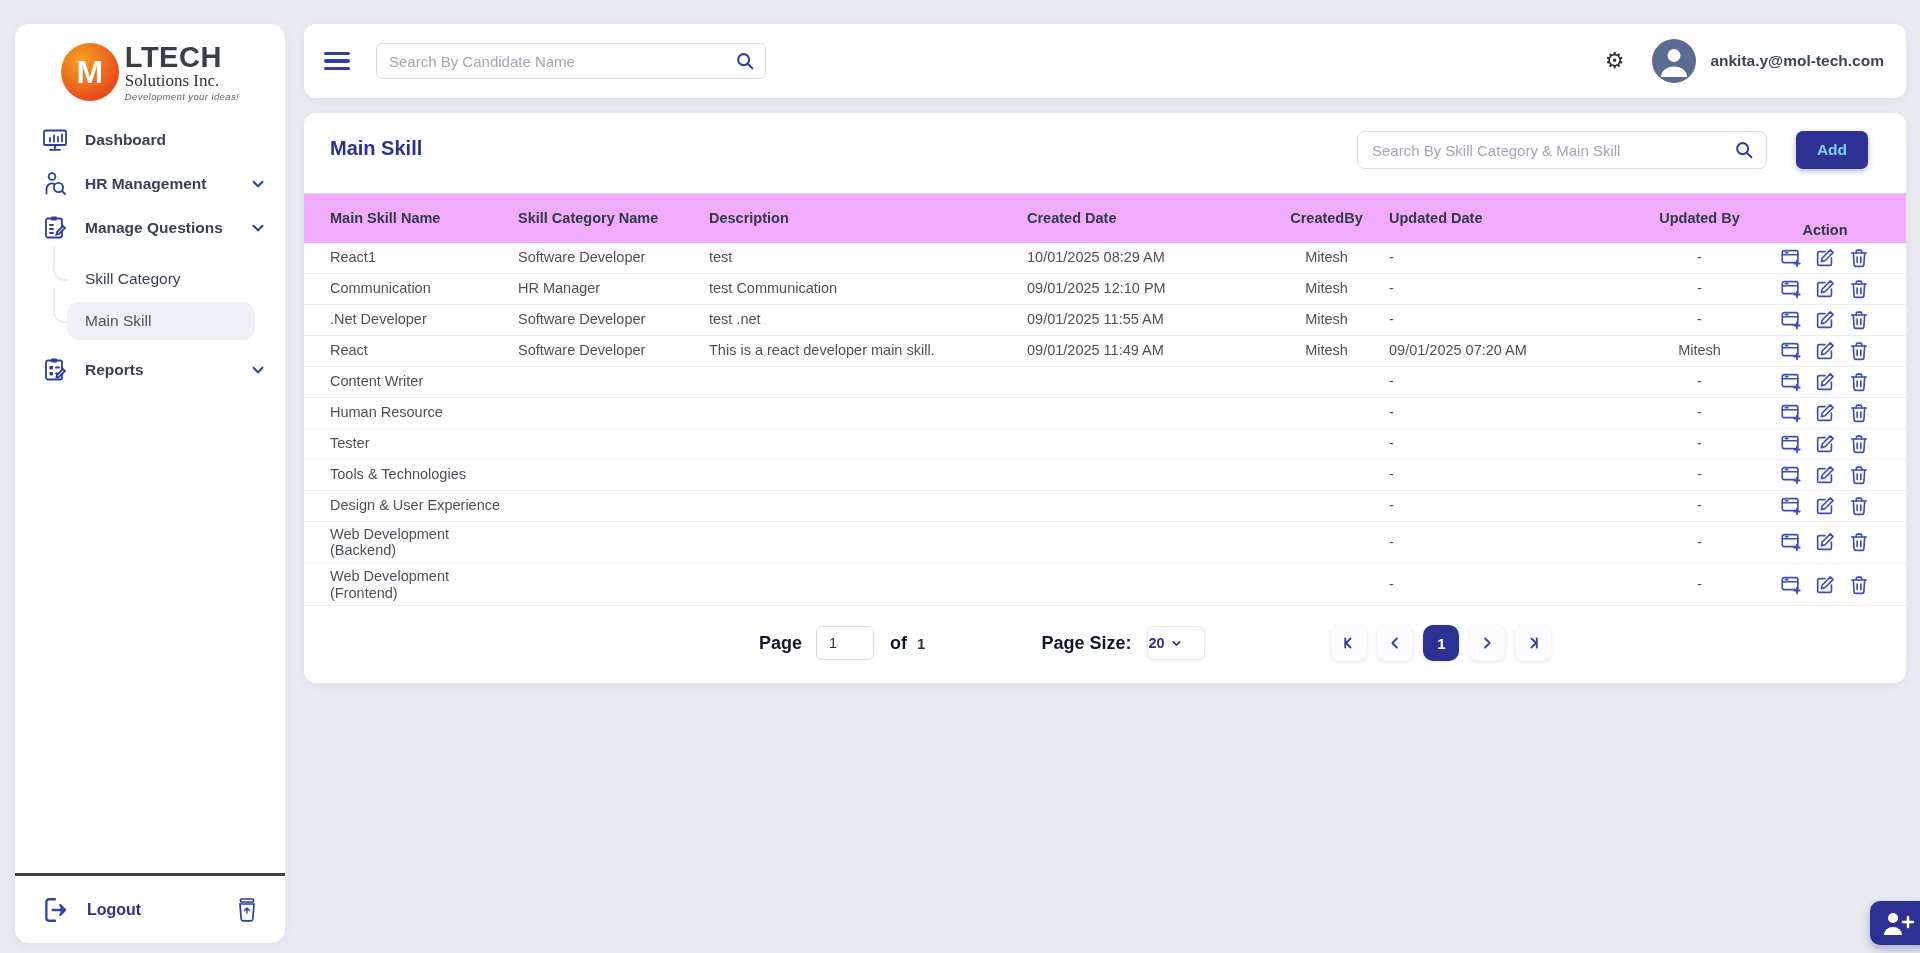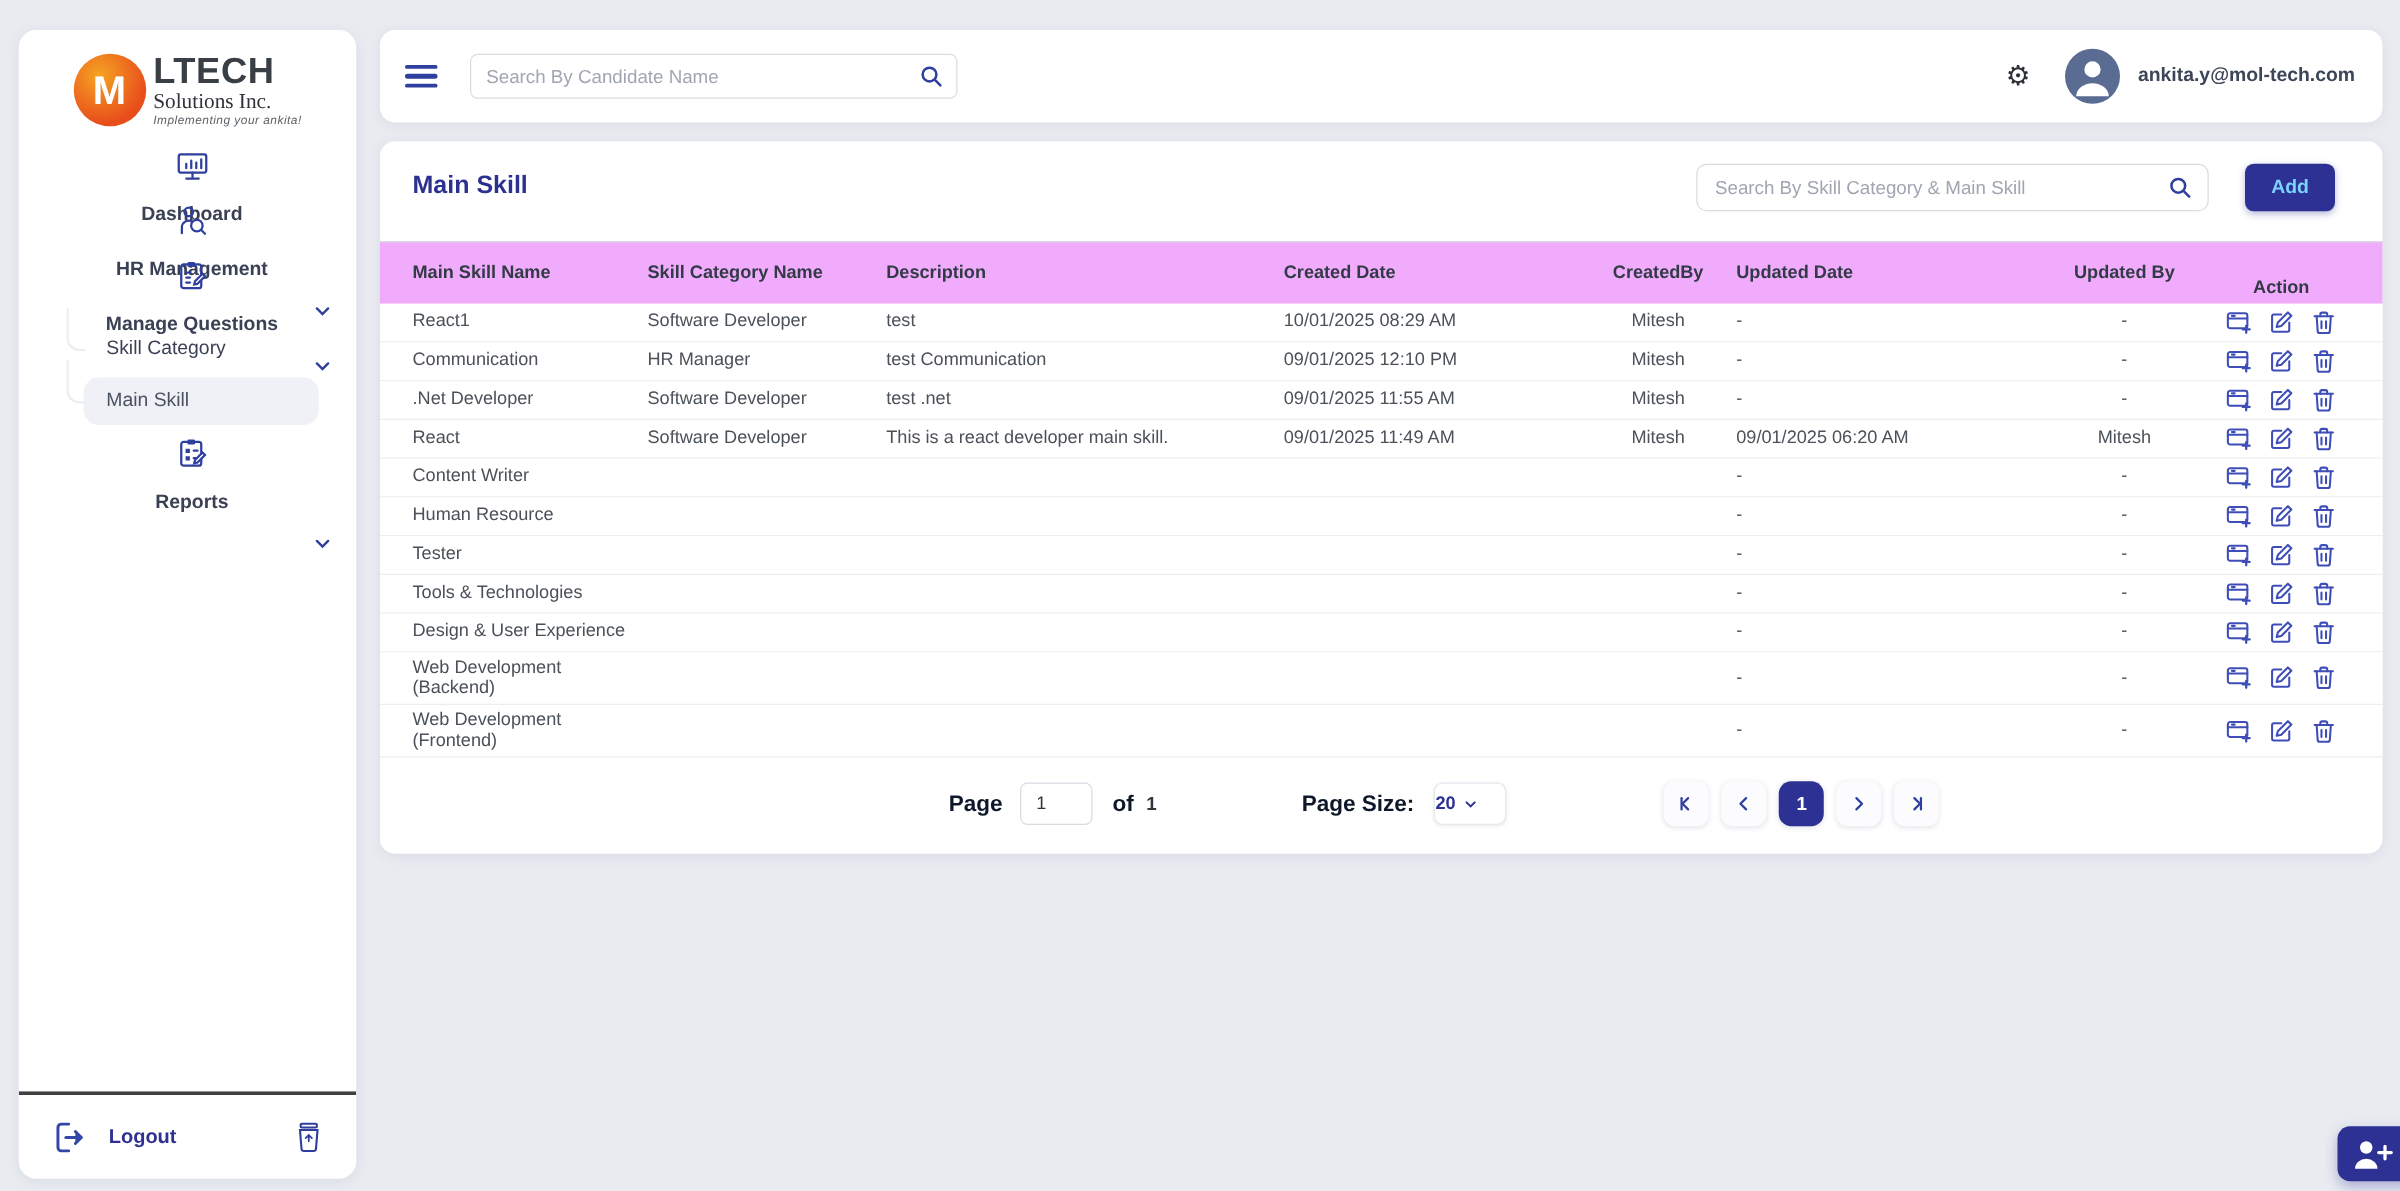--- a/index.html
+++ b/index.html
@@ -24,21 +24,21 @@
   }
   .logo-text { line-height:1.05; }
   .logo-brand { font-size:29px; font-weight:800; color:#3a3f45; letter-spacing:.5px; }
   .logo-sub { font-family:"Liberation Serif","DejaVu Serif",serif; font-size:17px; color:#2f3338; }
   .logo-tag { font-style:italic; font-size:9.5px; color:#5a5f66; letter-spacing:.4px; margin-top:2px; }
 
   .nav { margin-top:6px; }
   .nav-item {
     display:flex; align-items:center; gap:15px;
     height:44px; padding:0 18px 0 25px;
-    font-size:15.5px; font-weight:600; color:#3a4154; cursor:pointer;flex-direction:column;
+    font-size:15.5px; font-weight:600; color:#3a4154; cursor:pointer;
   }
   .nav-item .nicon { width:30px; height:30px; flex:0 0 auto; display:flex; align-items:center; justify-content:center; }
   .nav-item .chev { margin-left:auto; display:flex; }
   .nav-item.active {
     background:linear-gradient(90deg,#1f234c 0%,#343a8e 100%);
     color:#fff; border-radius:0 24px 24px 0;
     margin-right:12px; height:45px;
     box-shadow:0 3px 8px rgba(40,50,120,.35);
   }
   .subnav { position:relative; margin:10px 14px 8px 52px; }
@@ -152,21 +152,21 @@
 </style>
 </head>
 <body>
 
 <aside class="card sidebar">
   <div class="logo-wrap">
     <div class="logo-circle">M</div>
     <div class="logo-text">
       <div class="logo-brand">LTECH</div>
       <div class="logo-sub">Solutions Inc.</div>
-      <div class="logo-tag">Implementing your ankita!</div>
+      <div class="logo-tag">Development your ideas!</div>
     </div>
   </div>
 
   <nav class="nav">
     <div class="nav-item">
       <span class="nicon">
         <svg width="28" height="28" viewBox="0 0 28 28" fill="none" stroke="#2e3f9e" stroke-width="1.8" stroke-linecap="round">
           <rect x="3" y="4.5" width="22" height="14.5" rx="1.6"></rect>
           <path d="M9 15.5v-3.5M13 15.5v-6M17 15.5v-4.5M21 15.5v-7"></path>
           <path d="M14 19v3.5M9 23.8h10"></path>
@@ -413,21 +413,21 @@
         </button>
       </div>
     </div>
 
     <div class="grid-row trow">
       <div class="cell">React</div>
       <div class="cell">Software Developer</div>
       <div class="cell">This is a react developer main skill.</div>
       <div class="cell">09/01/2025 11:49 AM</div>
       <div class="cell c-center">Mitesh</div>
-      <div class="cell">09/01/2025 06:20 AM</div>
+      <div class="cell">09/01/2025 07:20 AM</div>
       <div class="cell c-center">Mitesh</div>
       <div class="c-action">
         <button class="act-btn">
           <svg width="22" height="22" viewBox="0 0 24 24" fill="none" stroke="#3e4db8" stroke-width="1.8" stroke-linecap="round">
             <rect x="2.5" y="4" width="17" height="13" rx="2"></rect>
             <path d="M2.5 8.5h17"></path>
               <path d="M6 6.2h2.5"></path>
             <path d="M18.5 15v6M15.5 18h6" stroke-width="2"></path>
           </svg>
         </button>

